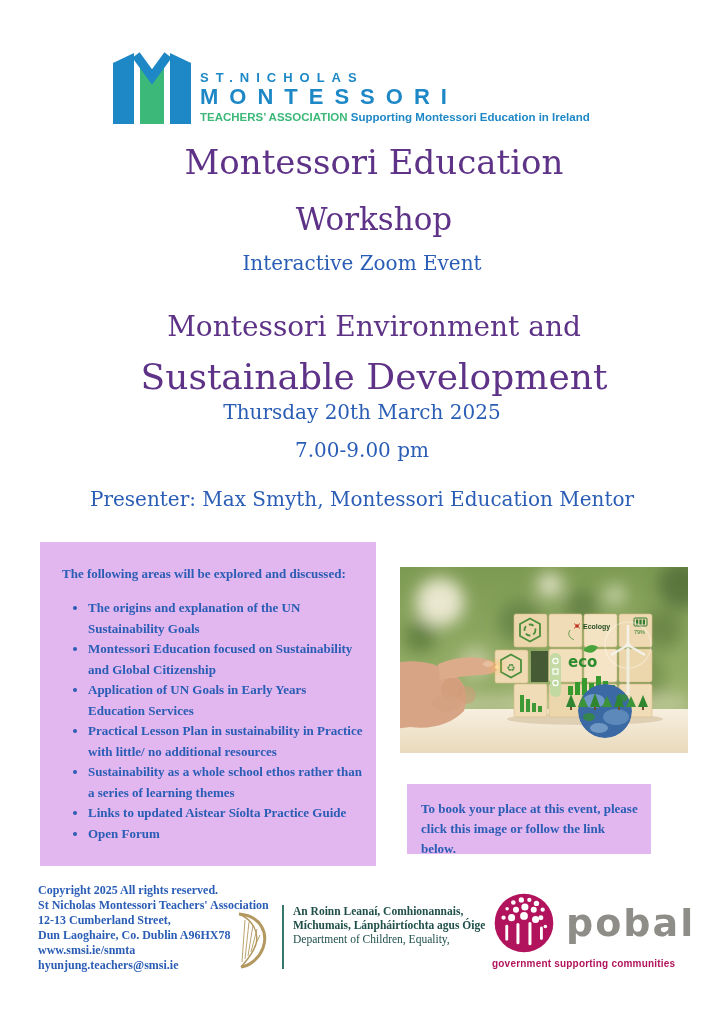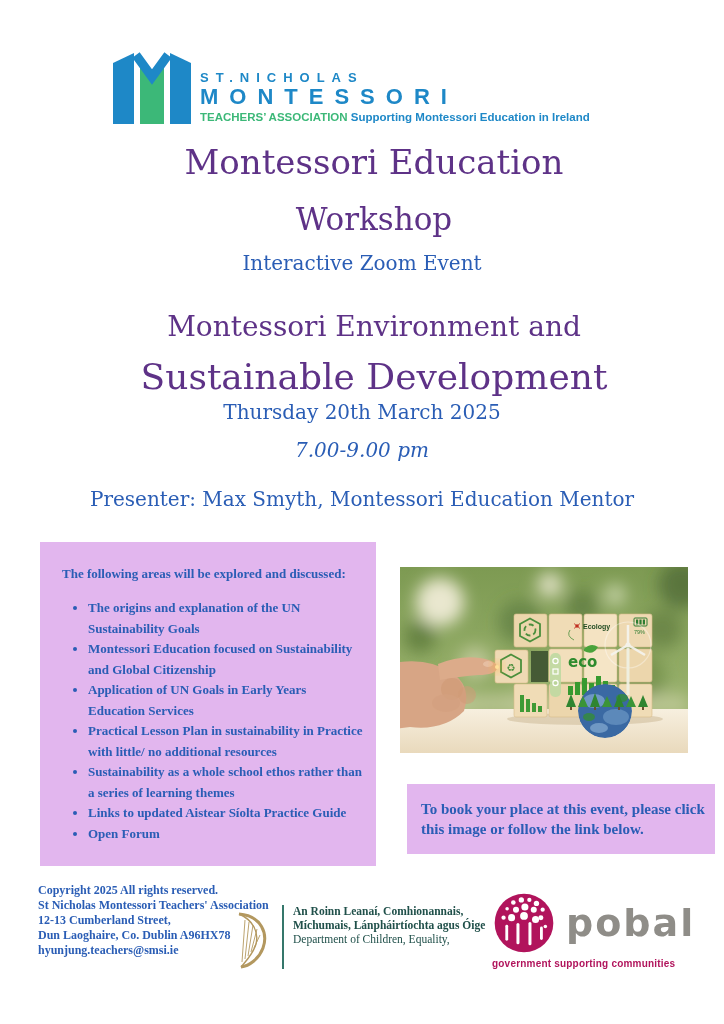--- a/index.html
+++ b/index.html
@@ -18,39 +18,39 @@
   
   .ctr{position:absolute;left:0;width:724px;text-align:center;}
   .purple{color:#5e3287;font-family:"DejaVu Serif",serif;padding-left:12px;}
   .bluetxt{color:#2a5db5;font-family:"DejaVu Serif",serif;}
   .t-main1{top:142px;font-size:34px;}
   .t-main2{top:201px;font-size:31px;}
   .t-sub{top:251px;font-size:20px;}
   .t-topic1{top:310px;font-size:28px;}
   .t-topic2{top:356px;font-size:36px;}
   .t-date{top:400px;font-size:20px;}
-  .t-time{top:438px;font-size:20px;font-style:italic;}
+  .t-time{top:438px;font-size:20px;}
   .t-presenter{top:487px;font-size:20px;}
 
   
   .agenda{position:absolute;left:40px;top:542px;width:336px;height:324px;background:#e2b6ee;
           box-sizing:border-box;padding:23px 6px 0 22px;color:#2a5db5;
           font-family:"Liberation Serif",serif;font-weight:bold;font-size:13px;}
   .agenda-intro{line-height:18px;}
   .agenda ul{margin:15px 0 0 0;padding-left:26px;list-style:disc;}
   .agenda li{line-height:20.5px;padding-right:4px;}
 
   
   .photo{position:absolute;left:400px;top:567px;width:288px;height:186px;cursor:pointer;}
   .photo svg{display:block;}
 
   
-  .booking{position:absolute;left:407px;top:784px;width:308px;height:70px;background:#e2b6ee;
+  .booking{position:absolute;left:407px;top:784px;width:244px;height:70px;background:#e2b6ee;
            box-sizing:border-box;padding:15px 10px 0 14px;color:#2a5db5;
-           font-family:"Liberation Serif",serif;font-weight:bold;font-size:15px;line-height:20px;}
+           font-family:"Liberation Serif",serif;font-weight:bold;font-size:13px;line-height:20px;}
 
   
   .copyright{position:absolute;left:38px;top:883px;color:#2a5db5;font-weight:bold;
              font-size:12px;line-height:14.9px;font-family:"Liberation Serif",serif;}
   .gov{position:absolute;left:232px;top:903px;display:flex;align-items:flex-start;}
   .gov-harp{margin-top:8px;}
   .gov-sep{width:2px;background:#35776b;height:64px;margin:2px 9px 0 10px;}
   .gov-text{color:#20504a;font-size:11.5px;line-height:13.8px;width:215px;margin-top:2px;}
   .gov-text .irish{font-weight:bold;}
   .pobal{position:absolute;left:492px;top:891px;}
@@ -265,20 +265,21 @@
   </div>
 
   <div class="booking">To book your place at this event, please click this image or follow the link below.</div>
 
   <div class="copyright">
 
   <div>Copyright 2025 All rights reserved.</div>
       <div>St Nicholas Montessori Teachers' Association</div>
       <div>12-13 Cumberland Street,</div>
       <div>Dun Laoghaire, Co. Dublin A96HX78</div>
+      <div>www.smsi.ie/snmta</div>
       <div>hyunjung.teachers@smsi.ie</div>
     </div>
 
   <div class="gov">
     <svg class="gov-harp" width="40" height="58" viewBox="0 0 40 58">
       <path d="M7,3 C30,5 36,23 31,37 C27,48 17,55 9,56" stroke="#b3985f" stroke-width="3" fill="none"></path>
       <path d="M9,56 C15,49 21,43 24,33 C27,21 21,9 7,3" stroke="#b3985f" stroke-width="1.4" fill="none"></path>
       <line x1="13" y1="9" x2="10" y2="51" stroke="#b3985f" stroke-width="0.9"></line>
       <line x1="17" y1="11" x2="13" y2="48" stroke="#b3985f" stroke-width="0.9"></line>
       <line x1="21" y1="14" x2="16" y2="45" stroke="#b3985f" stroke-width="0.9"></line>

